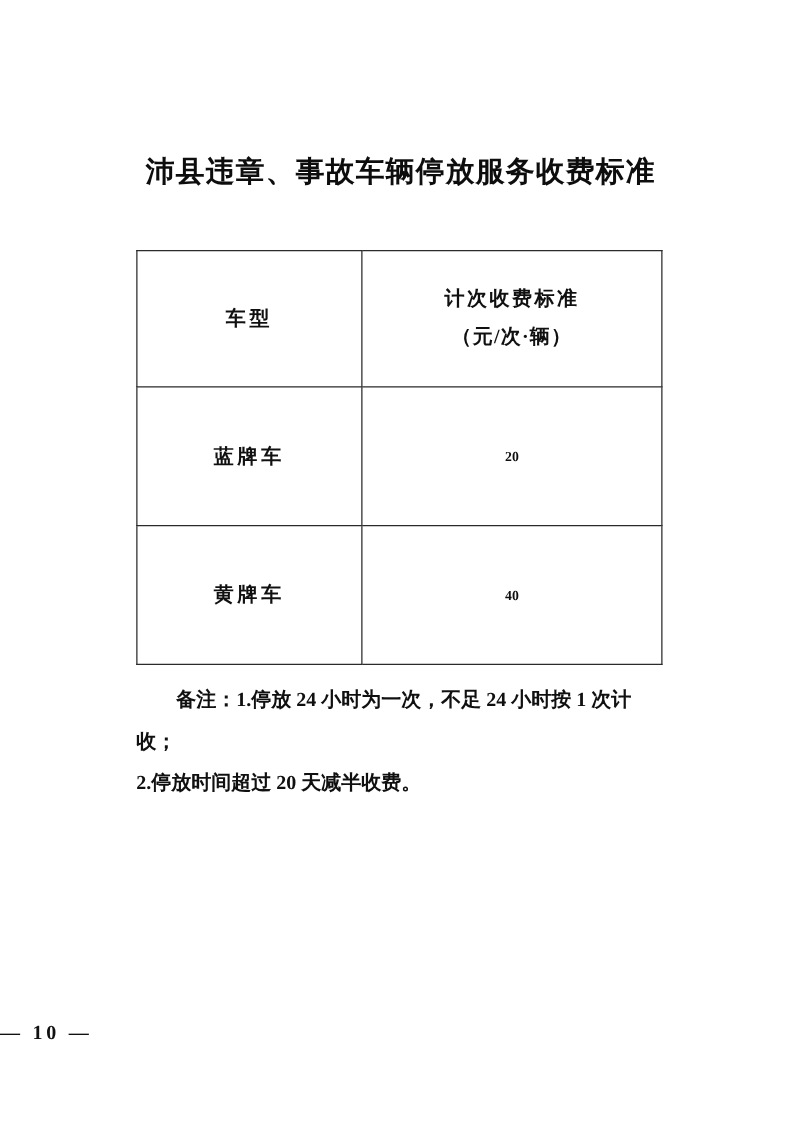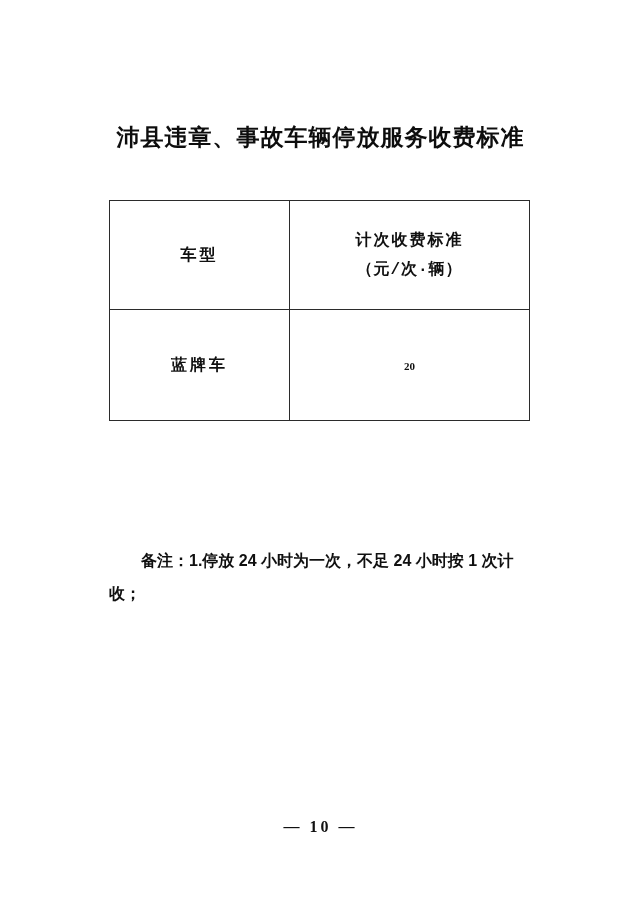--- a/index.html
+++ b/index.html
@@ -58,50 +58,48 @@
   .head-line1 {
     display: block;
     line-height: 1.9;
     letter-spacing: 2px;
     text-align: center;
   }
   .head-line2 {
     display: block;
     line-height: 1.9;
     letter-spacing: 1px;
-    font-family: Liberation Mono, monospace;
   }
   .cell-type {
     letter-spacing: 3px;
   }
   .cell-value {
     font-size: 11px;
     letter-spacing: 0;
   }
   .notes {
     position: absolute;
     top: 545px;
     left: 109px;
     width: 425px;
     font-size: 16px;
     font-weight: bold;
     line-height: 2.05;
-    font-family: Liberation Sans, sans-serif;
+    font-family: Liberation Serif, serif;
     color: #101010;
   }
   .notes .indent {
     display: inline-block;
     width: 32px;
   }
   .page-number {
     position: absolute;
     top: 818px;
     left: 0;
     width: 641px;
-    text-align: center;
     font-size: 16px;
     font-weight: bold;
     letter-spacing: 3px;
     color: #111111;
     font-family: "Liberation Serif", "DejaVu Serif", serif;
   }
 </style>
 </head>
 <body>
 
@@ -125,22 +123,31 @@
         </td>
       </tr>
       <tr class="row-data">
         <td>
           <span class="cell-type">蓝牌车</span>
         </td>
         <td>
           <span class="cell-value">20</span>
         </td>
       </tr>
+      <tr class="row-data">
+        <td>
+          <span class="cell-type">黄牌车</span>
+        </td>
+        <td>
+          <span class="cell-value">40</span>
+        </td>
+      </tr>
     </tbody>
   </table>
 
   <div class="notes">
     <div><span class="indent"></span><span>备注：1.停放 24 小时为一次，不足 24 小时按 1 次计收；</span></div>
+    <div><span>2.停放时间超过 20 天减半收费。</span></div>
   </div>
 
   <div class="page-number">— 10 —</div>
 
 </div>
 
 </body></html>

